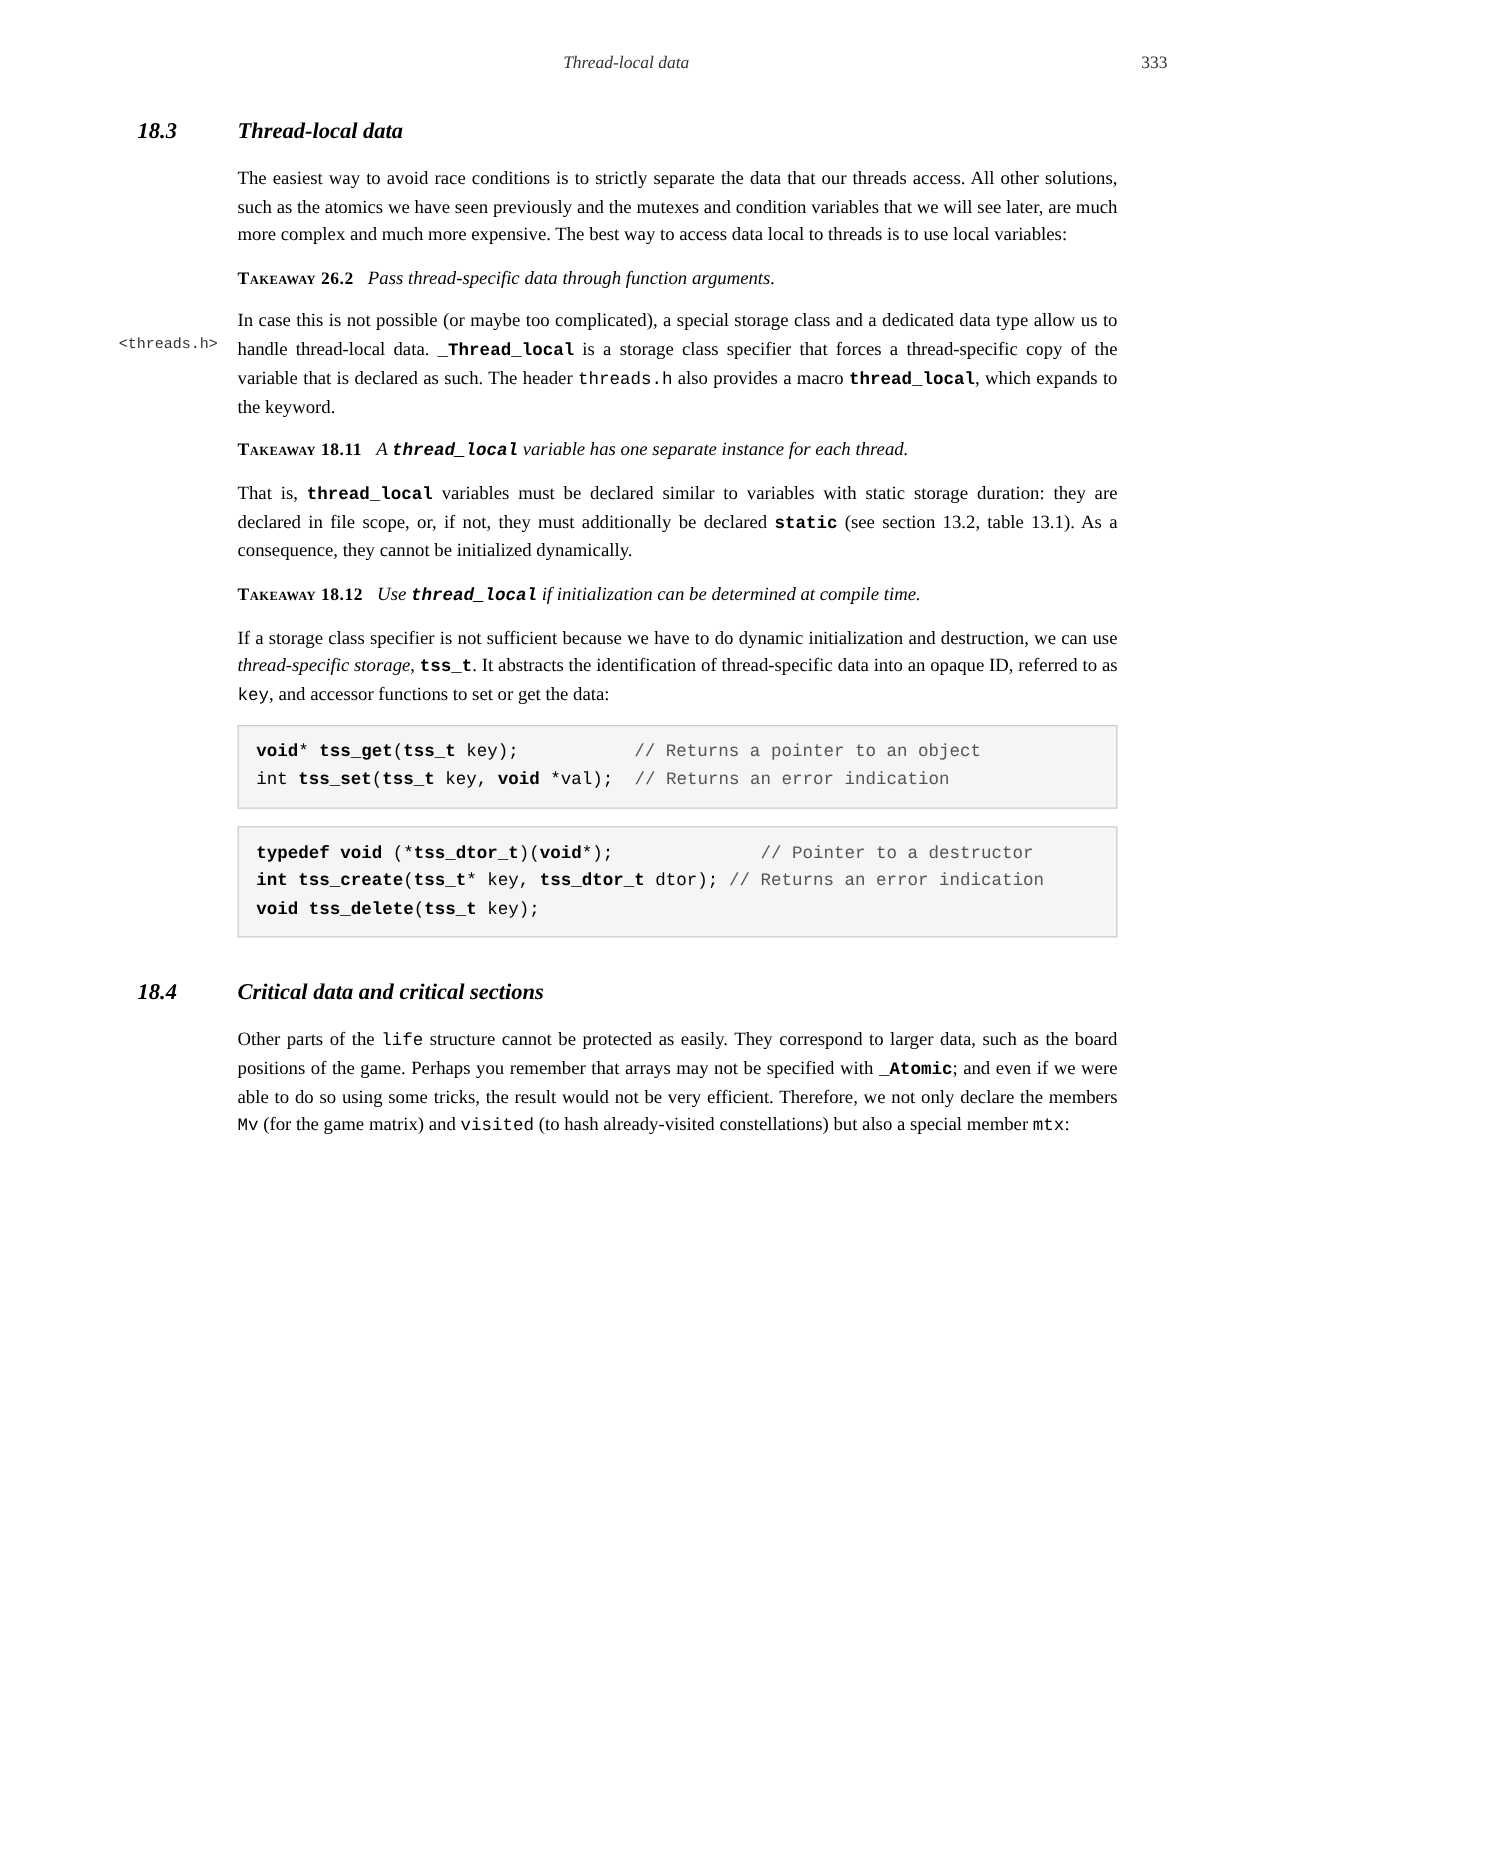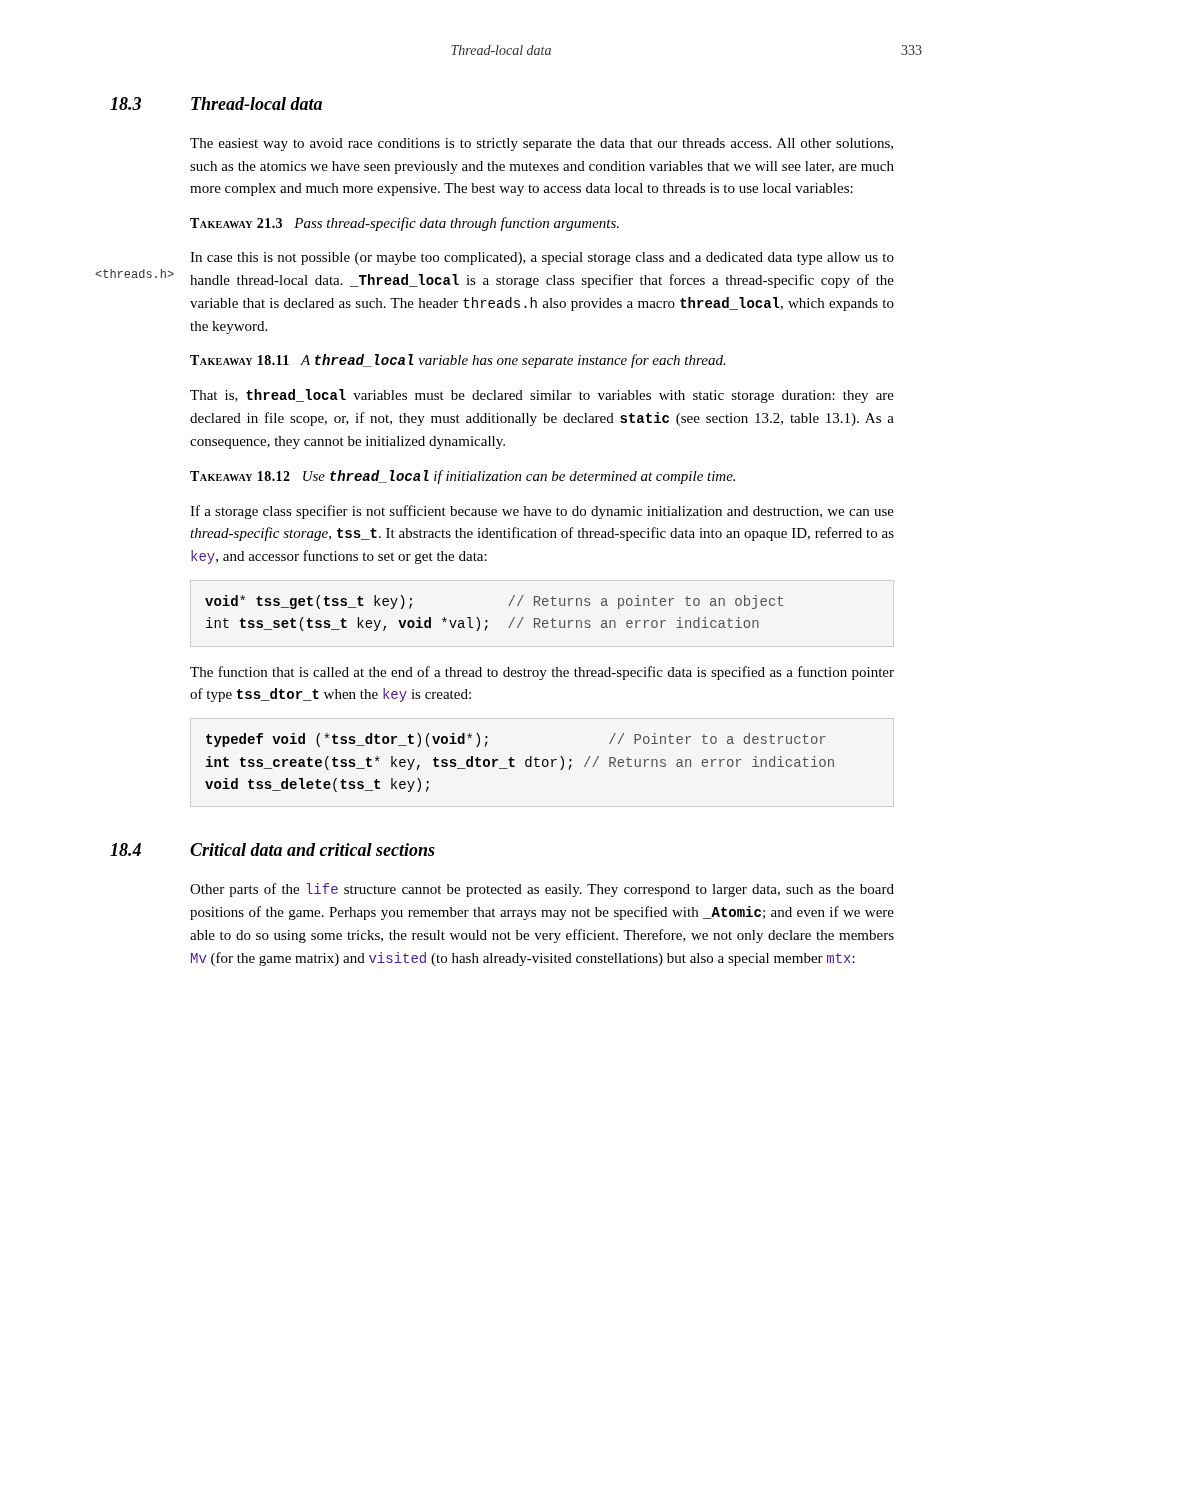--- a/index.html
+++ b/index.html
@@ -31,21 +31,21 @@
       font-size: 14px;
       color: #333;
       flex: 1;
       text-align: center;
     }
 
     .page-number {
       font-size: 14px;
       color: #333;
       position: absolute;
-      right: 80px;
+      right: 68px;
       top: 40px;
     }
 
     .section {
       margin-bottom: 30px;
     }
 
     .content-block {
       margin-left: 110px;
       margin-right: 28px;
@@ -105,21 +105,21 @@
     .code-block .comment { color: #555; font-style: normal; }
 
     .margin-note {
       position: absolute;
       font-family: "Courier New", Courier, monospace;
       font-size: 12px;
       color: #333;
     }
 
     .color-blue {
-      color: #4c1d95;
+      color: #000000;
     }
 
     .section-heading-row {
       display: flex;
       align-items: baseline;
       margin-bottom: 14px;
       margin-left: 30px;
     }
 
     .section-num {
@@ -151,21 +151,21 @@
       <span class="section-title">Thread-local data</span>
     </div>
 
     <div class="content-block">
 
       <p class="paragraph">
         <span>The easiest way to avoid race conditions is to strictly separate the data that our threads access. All other solutions, such as the atomics we have seen previously and the mutexes and condition variables that we will see later, are much more complex and much more expensive. The best way to access data local to threads is to use local variables:</span>
       </p>
 
       <div class="takeaway">
-        <span class="takeaway-label">Takeaway 21.3</span>
+        <span class="takeaway-label">Takeaway 26.2</span>
         &nbsp;&nbsp;<span class="takeaway-text italic">Pass thread-specific data through function arguments.</span>
       </div>
 
 
       <div style="position: relative;">
         <span class="margin-note" style="left: -95px; top: 20px;">&lt;threads.h&gt;</span>
         <p class="paragraph">
           <span>In case this is not possible (or maybe too complicated), a special storage class and a dedicated data type allow us to handle thread-local data. </span><span class="code-inline-bold">_Thread_local</span><span> is a storage class specifier that forces a thread-specific copy of the variable that is declared as such. The header </span><span class="code-inline">threads.h</span><span> also provides a macro </span><span class="code-inline-bold">thread_local</span><span>, which expands to the keyword.</span>
         </p>
       </div>
@@ -184,23 +184,20 @@
         &nbsp;&nbsp;<span class="italic">Use <span class="code-inline-bold">thread_local</span><span> if initialization can be determined at compile time.</span></span>
       </div>
 
       <p class="paragraph">
         <span>If a storage class specifier is not sufficient because we have to do dynamic initialization and destruction, we can use </span><span class="italic">thread-specific storage</span><span>, </span><span class="code-inline-bold">tss_t</span><span>. It abstracts the identification of thread-specific data into an opaque ID, referred to as </span><span class="code-inline color-blue">key</span><span>, and accessor functions to set or get the data:</span>
       </p>
 
       <div class="code-block"><span class="kw">void</span>* <span class="kw">tss_get</span>(<span class="kw">tss_t</span> key);           <span class="comment">// Returns a pointer to an object</span>
 <span>int</span> <span class="kw">tss_set</span>(<span class="kw">tss_t</span> key, <span class="kw">void</span> *val);  <span class="comment">// Returns an error indication</span></div>
 
-      <p class="paragraph">
-        <span>The function that is called at the end of a thread to destroy the thread-specific data is specified as a function pointer of type </span><span class="code-inline-bold">tss_dtor_t</span><span> when the </span><span class="code-inline color-blue">key</span><span> is created:</span>
-      </p>
 
       <div class="code-block"><span class="kw">typedef</span> <span class="kw">void</span> (*<span class="kw">tss_dtor_t</span>)(<span class="kw">void</span>*);              <span class="comment">// Pointer to a destructor</span>
 <span class="kw">int</span> <span class="kw">tss_create</span>(<span class="kw">tss_t</span>* key, <span class="kw">tss_dtor_t</span> dtor); <span class="comment">// Returns an error indication</span>
 <span class="kw">void</span> <span class="kw">tss_delete</span>(<span class="kw">tss_t</span> key);</div>
 
     </div>
   </div>
 
   <div class="section">
     <div class="section-heading-row">

